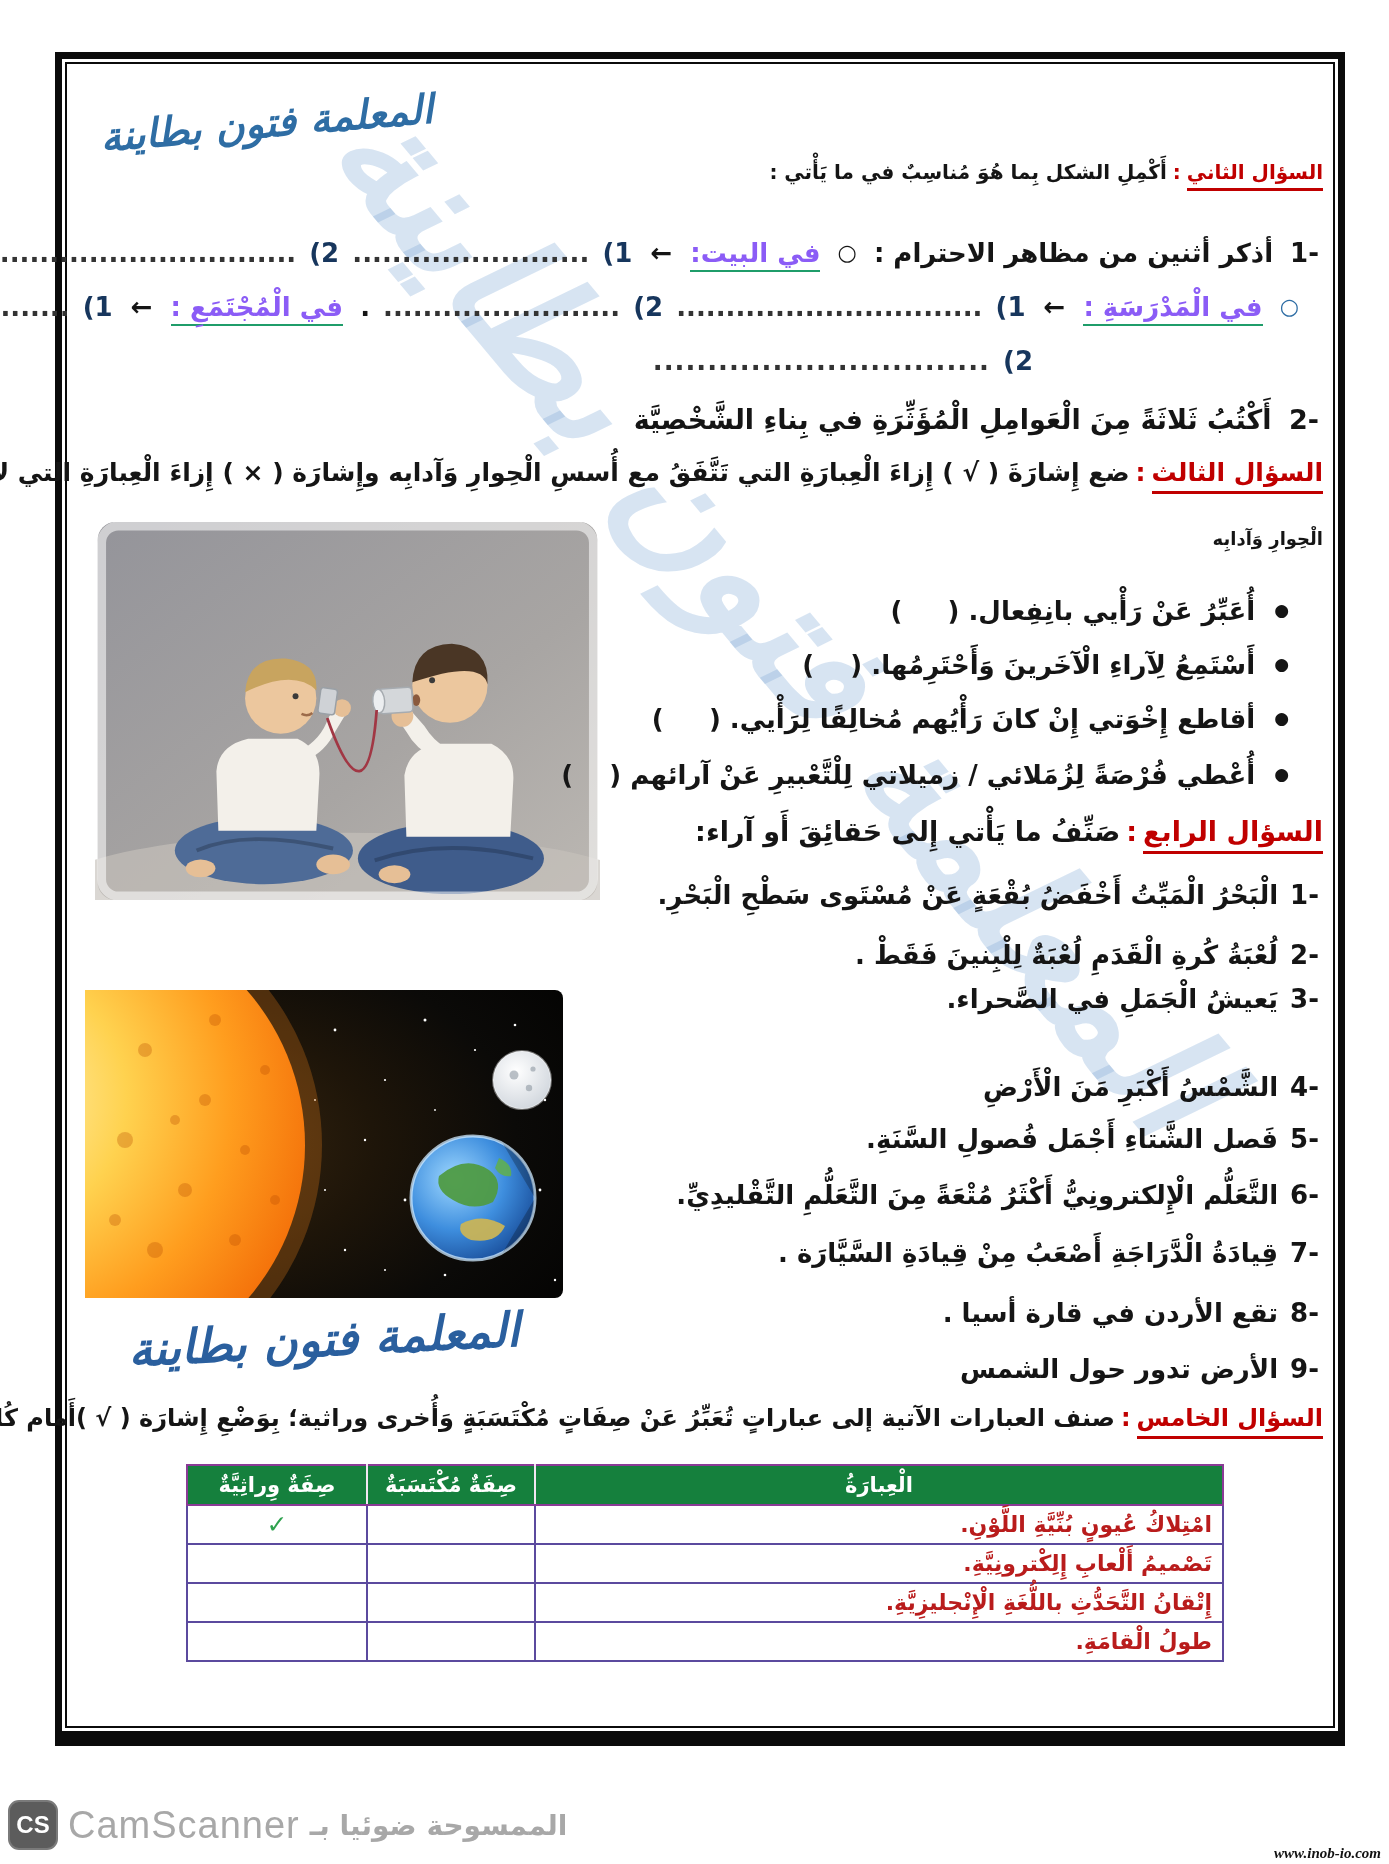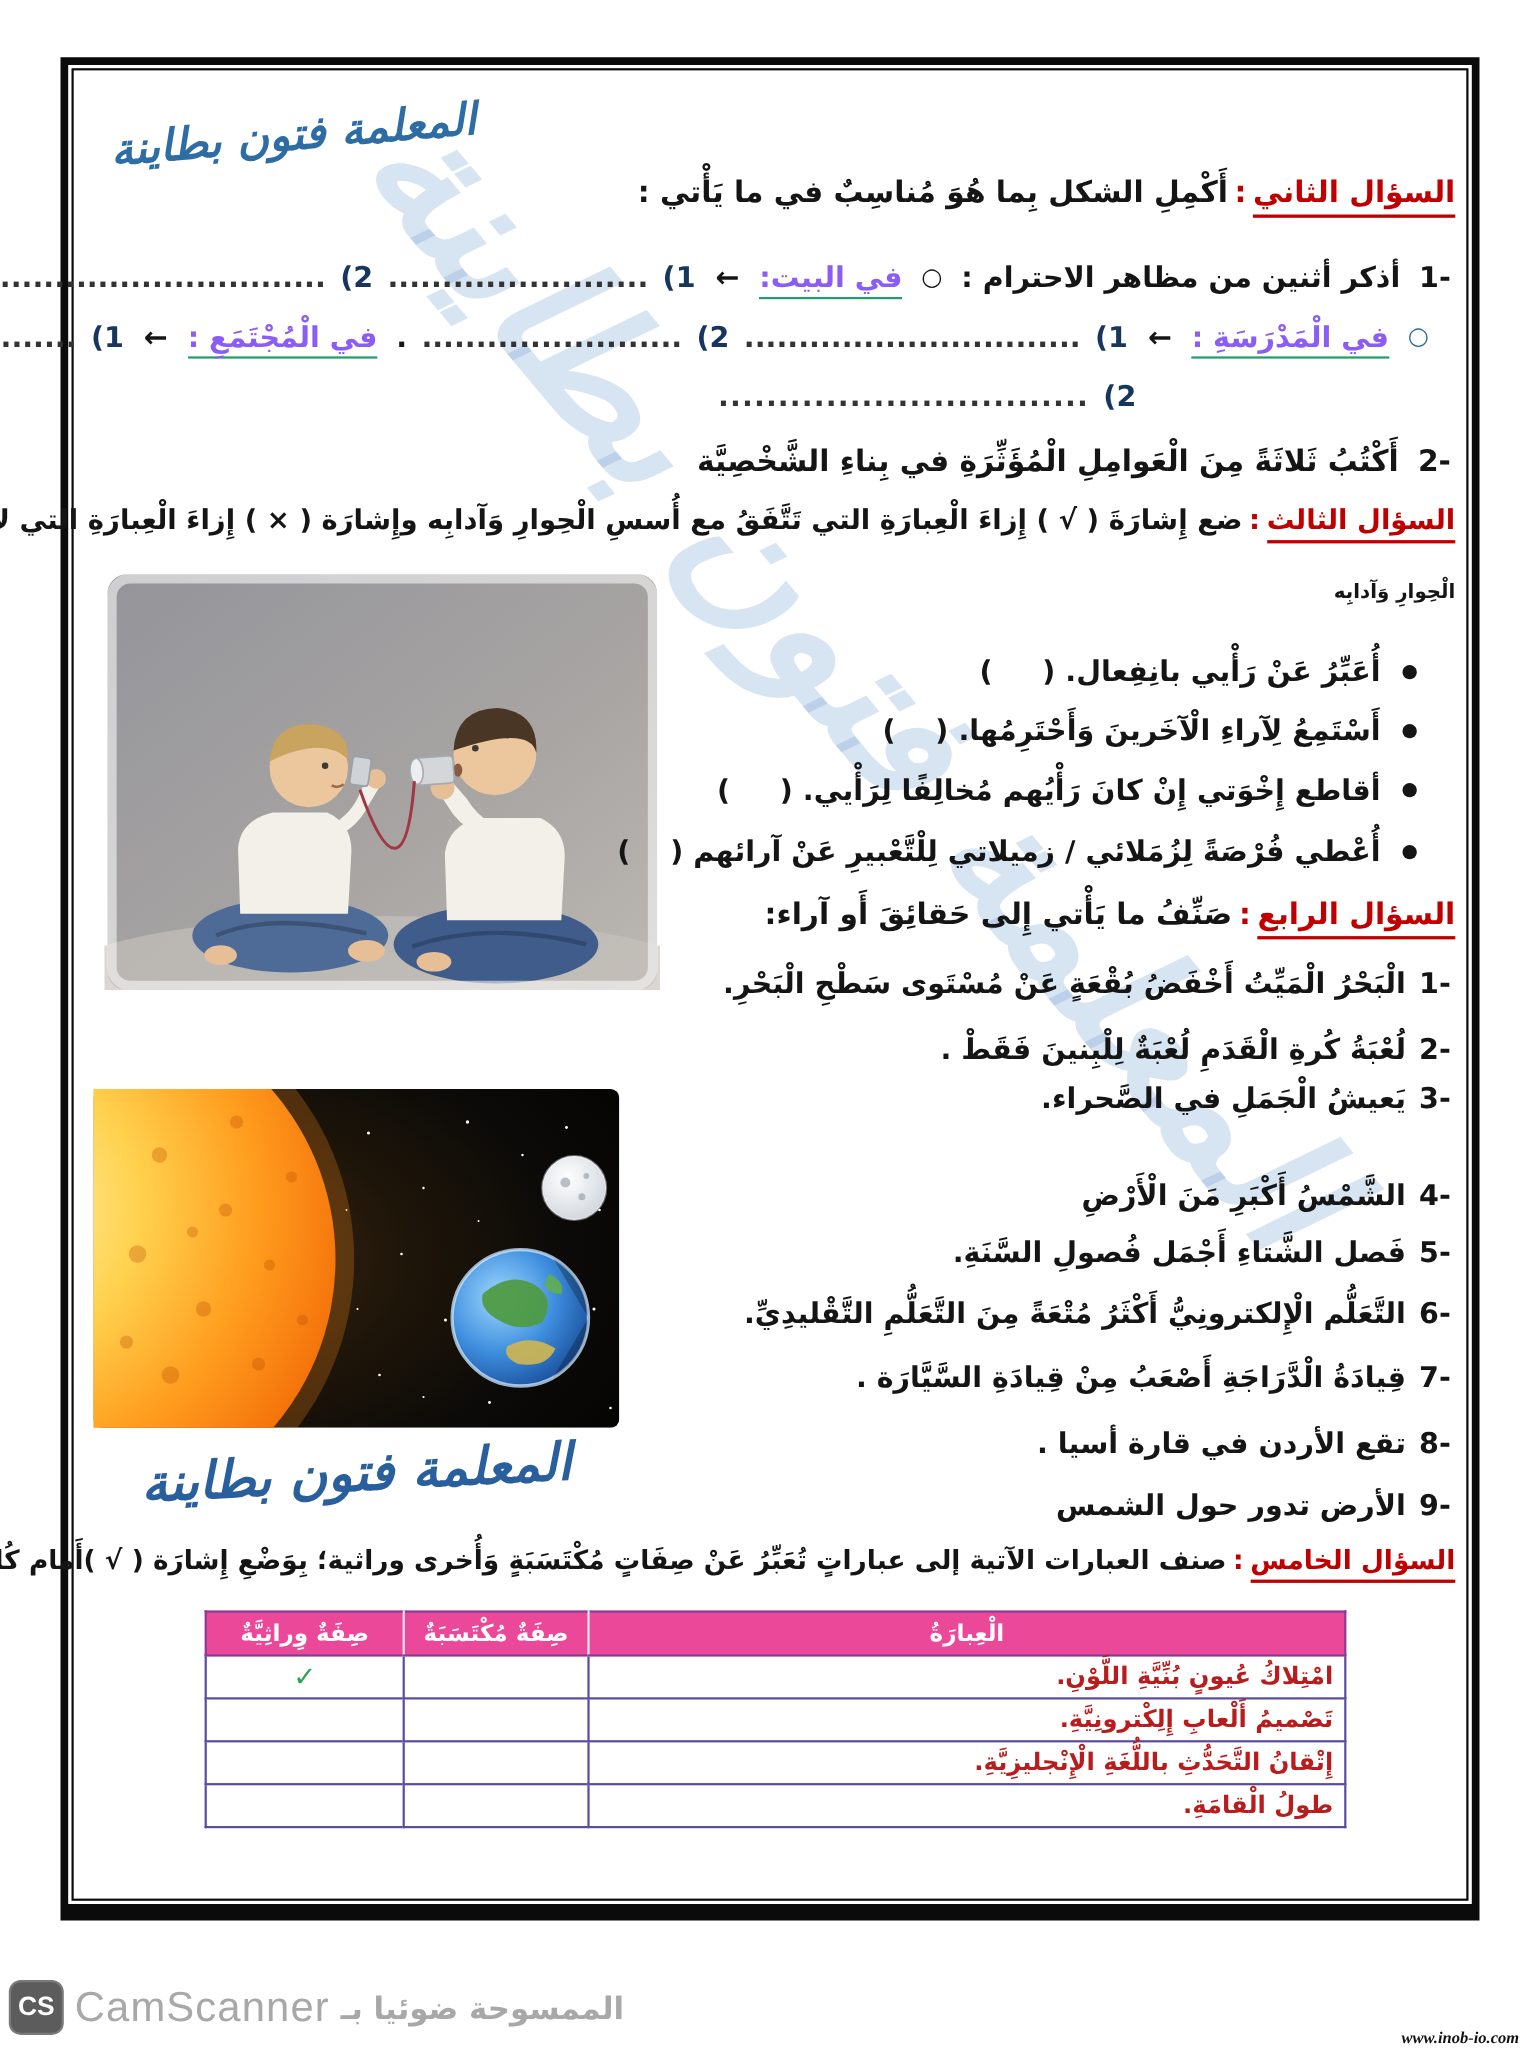--- a/index.html
+++ b/index.html
@@ -21,21 +21,21 @@
   .marker.blue{color:#2e6da4;}
   .arrow{margin:0 5px;}
   
   #wm-top{position:absolute;left:100px;top:100px;z-index:2;transform:rotate(-5deg);
           color:#2e6da4;font-size:40px;font-weight:bold;font-style:italic;direction:rtl;white-space:nowrap;}
   #wm-mid{position:absolute;left:128px;top:1312px;z-index:2;transform:rotate(-3deg);
           color:#2a5f9e;font-size:47px;font-weight:bold;font-style:italic;direction:rtl;white-space:nowrap;}
   #wm-diag{position:absolute;left:210px;top:560px;width:1200px;z-index:2;text-align:center;
            transform:rotate(50deg);color:rgba(130,170,215,0.32);font-size:155px;font-weight:bold;
            font-style:italic;direction:rtl;white-space:nowrap;pointer-events:none;}
-  #q2head{top:160px;right:66px;font-size:27px;}
+  #q2head{top:160px;right:66px;font-size:20px;}
   #l1{top:238px;right:66px;font-size:26px;}
   #l2{top:292px;right:86px;font-size:26px;}
   #l3{top:346px;right:352px;font-size:26px;}
   #item2{top:404px;right:66px;font-size:27px;}
   #q3l1{top:458px;right:66px;font-size:25px;}
   #q3l2{top:528px;right:66px;font-size:18px;}
   .bullet-line{right:100px;font-size:26px;}
   #bl0{top:596px;}#bl1{top:650px;}#bl2{top:704px;}#bl3{top:760px;}
   .bullet-dot{font-size:17px;position:relative;top:-4px;margin-left:10px;}
   #q4head{top:816px;right:66px;font-size:27px;}
@@ -44,21 +44,21 @@
   #q45{top:1180px;}#q46{top:1238px;}#q47{top:1298px;}#q48{top:1354px;}
   .q4num{margin-left:12px;}
   #q5line{top:1404px;right:66px;font-size:24px;}
   
   .photo{position:absolute;z-index:1;}
   #boys-photo{left:95px;top:522px;width:505px;height:378px;}
   #sun-photo{left:85px;top:990px;width:478px;height:308px;}
   
   #q5table{position:absolute;left:186px;top:1464px;z-index:3;border-collapse:collapse;
            direction:rtl;table-layout:fixed;width:1036px;}
-  #q5table th{background:#ec4899;color:#ffffff;font-size:21px;font-weight:bold;
+  #q5table th{background:#15803d;color:#ffffff;font-size:21px;font-weight:bold;
               border:2px solid #8a3a96;border-left:2px solid #f2e6f3;height:38px;padding:0 6px;}
   #q5table th:last-child{border-left:2px solid #8a3a96;}
   #q5table td{border:2px solid #5b4a9e;height:35px;font-size:22px;font-weight:bold;color:#b91c1c;
               padding:1px 10px;background:#fff;}
   #q5table td.phrase{text-align:right;}
   #q5table td.blank{text-align:center;}
   #q5table td.her{text-align:center;color:#2fa24f;font-size:25px;}
   col.c-phrase{width:688px;}col.c-acq{width:168px;}col.c-her{width:180px;}
   
   #footer{position:absolute;left:8px;top:1800px;display:flex;align-items:center;z-index:3;}

